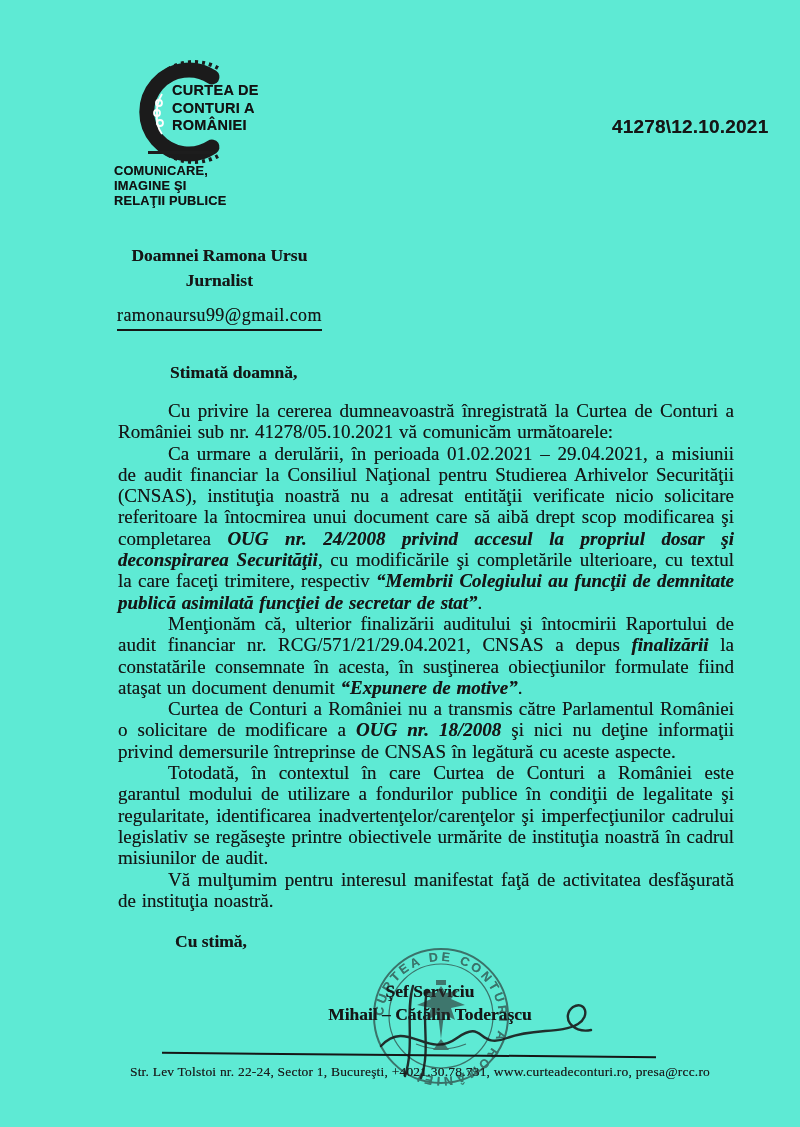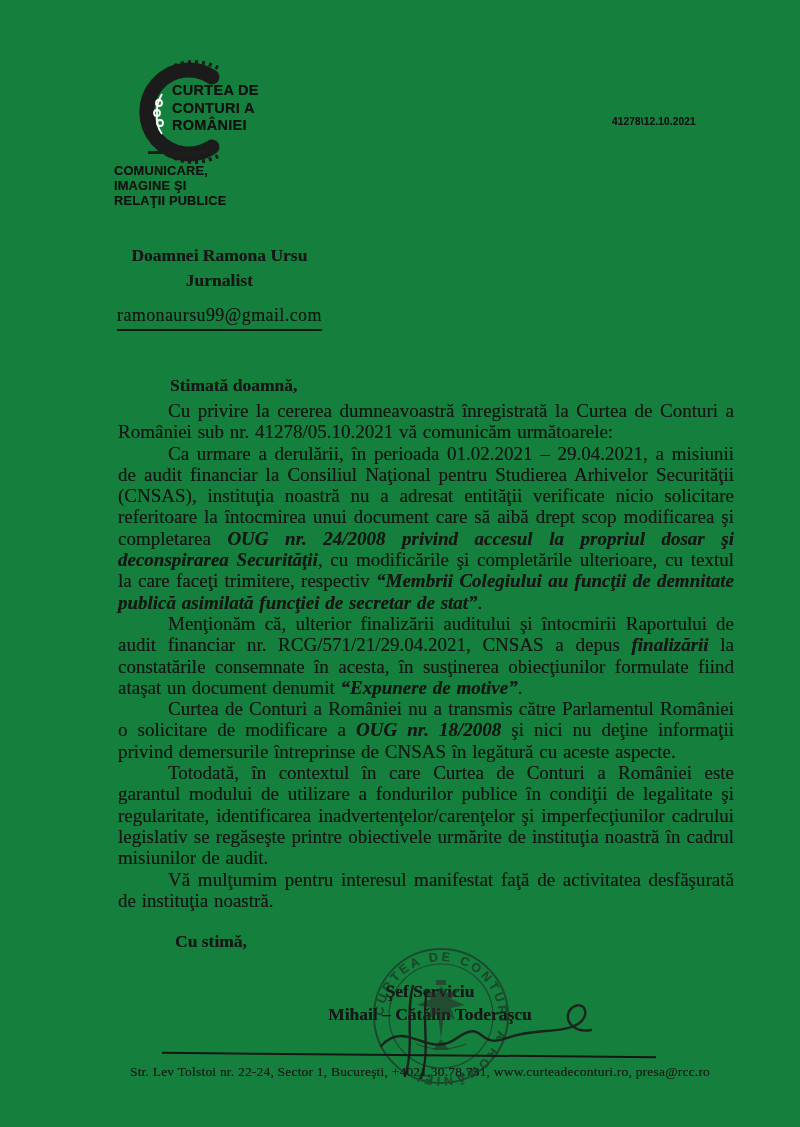--- a/index.html
+++ b/index.html
@@ -1,48 +1,48 @@
 <!DOCTYPE html>
 <html><head>
 <meta charset="utf-8">
 <style>
   html,body{margin:0;padding:0;background:#e8e8e8;}
   .page{
     position:relative;width:800px;height:1127px;margin:0 auto;
-    background:#15803d;color:#161616;overflow:hidden;
+    background:#5eead4;color:#161616;overflow:hidden;
     font-family:"Liberation Serif",serif;
     text-shadow:0 0 .5px rgba(0,0,0,.5);
   }
   
   .logo-svg{position:absolute;left:128px;top:56px;}
   .inst-text{
     position:absolute;left:172px;top:82px;
     font-family:"Liberation Sans",sans-serif;font-weight:bold;
     font-size:14.5px;line-height:17.5px;letter-spacing:.3px;color:#121212;
   }
   .lh-divider{position:absolute;left:148px;top:151px;width:66px;height:2.5px;background:#1d1d1d;}
   .dept-text{
     position:absolute;left:114px;top:163px;width:156px;text-align:left;
     font-family:"Liberation Sans",sans-serif;font-weight:bold;
     font-size:12.8px;line-height:15px;letter-spacing:.2px;color:#121212;
   }
   .ref-number{
     position:absolute;left:612px;top:116px;
     font-family:"Liberation Sans",sans-serif;font-weight:bold;
-    font-size:10px;letter-spacing:.2px;
+    font-size:19px;letter-spacing:.2px;
   }
   
   .recipient{position:absolute;left:117px;top:243px;font-size:17.5px;line-height:24.5px;}
   .recipient .bold{font-weight:bold;text-align:center;}
   .recipient .email{
     display:inline-block;font-size:18px;letter-spacing:.4px;
     border-bottom:2px solid #161616;padding-bottom:1px;margin-top:11px;
   }
   
-  .salutation{position:absolute;left:170px;top:362px;font-weight:bold;font-size:17.5px;margin-top:13px;}
+  .salutation{position:absolute;left:170px;top:362px;font-weight:bold;font-size:17.5px;}
   .body-paragraphs{position:absolute;left:118px;top:400px;width:616px;}
   .para{
     margin:0;text-indent:50px;text-align:justify;
     font-size:19px;line-height:21.3px;word-spacing:1px;
   }
   .bi{font-weight:bold;font-style:italic;}
   .closing{position:absolute;left:175px;top:931px;font-weight:bold;font-size:17.5px;}
   
   .sig-block{
     position:absolute;left:265px;top:980px;width:330px;text-align:center;

